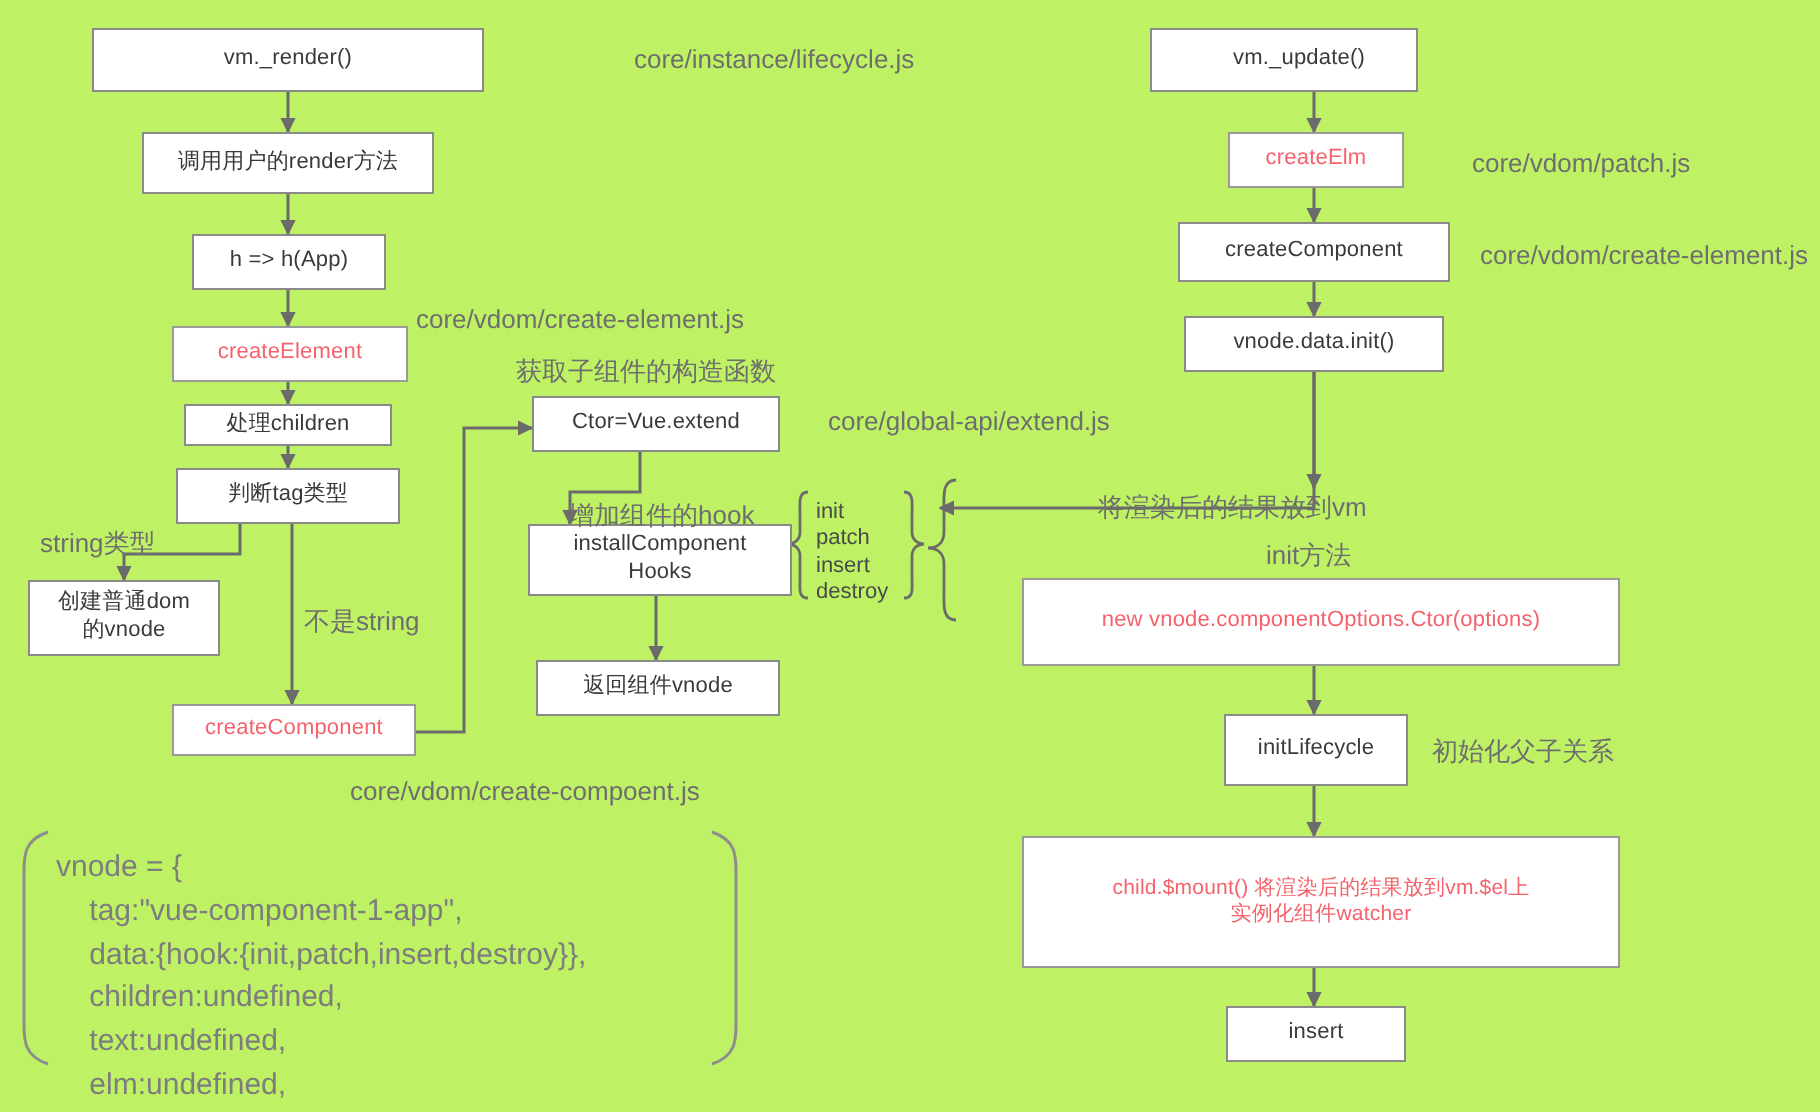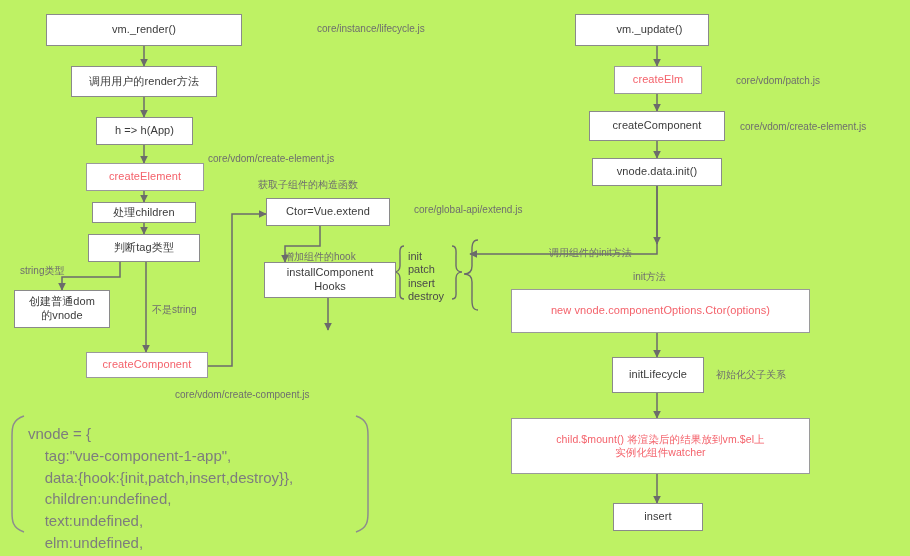--- a/index.html
+++ b/index.html
@@ -38,21 +38,21 @@
     white-space: pre-line;
     padding: 2px 4px;
   }
   .node.red {
     color: #f4626b;
     border-color: #9a9a9a;
   }
   .note {
     position: absolute;
     color: #6e6e6e;
-    font-size: 10px;
+    font-size: 13px;
     line-height: 1.3;
     white-space: pre-line;
   }
   .brace-list {
     position: absolute;
     color: #4a4a4a;
     font-size: 11px;
     line-height: 1.22;
     white-space: pre-line;
   }
@@ -135,34 +135,35 @@
   <div class="node" style="left:14px; top:290px; width:96px; height:38px;">创建普通dom
 的vnode</div>
 
   <div class="node red" style="left:86px; top:352px; width:122px; height:26px;">createComponent</div>
 
   <div class="node" style="left:266px; top:198px; width:124px; height:28px;">Ctor=Vue.extend</div>
 
   <div class="node" style="left:264px; top:262px; width:132px; height:36px;">installComponent
 Hooks</div>
 
+  <div class="node" style="left:268px; top:330px; width:122px; height:28px;">返回组件vnode</div>
 
   <div class="node" style="left:575px; top:14px; width:134px; height:32px;padding-left:19px;">vm._update()</div>
 
   <div class="node red" style="left:614px; top:66px; width:88px; height:28px;">createElm</div>
 
   <div class="node" style="left:589px; top:111px; width:136px; height:30px;">createComponent</div>
 
   <div class="node" style="left:592px; top:158px; width:130px; height:28px;">vnode.data.init()</div>
 
   <div class="node red" style="left:511px; top:289px; width:299px; height:44px; font-size:11px;">new vnode.componentOptions.Ctor(options)</div>
 
   <div class="node" style="left:612px; top:357px; width:92px; height:36px;">initLifecycle</div>
 
-  <div class="node red" style="left:511px; top:418px; width:299px; height:56px; font-size:10.5px;">child.$mount()  将渲染后的结果放到vm.$el上
+  <div class="node red" style="left:511px; top:418px; width:299px; height:66px; font-size:10.5px;">child.$mount()  将渲染后的结果放到vm.$el上
 实例化组件watcher</div>
 
   <div class="node" style="left:613px; top:503px; width:90px; height:28px;">insert</div>
 
   <div class="note" style="left:317px; top:22px;">core/instance/lifecycle.js</div>
 
   <div class="note" style="left:208px; top:152px;">core/vdom/create-element.js</div>
 
   <div class="note" style="left:258px; top:178px;">获取子组件的构造函数</div>
 
@@ -173,21 +174,21 @@
   <div class="note" style="left:20px; top:264px;">string类型</div>
 
   <div class="note" style="left:152px; top:303px;">不是string</div>
 
   <div class="note" style="left:175px; top:388px;">core/vdom/create-compoent.js</div>
 
   <div class="note" style="left:736px; top:74px;">core/vdom/patch.js</div>
 
   <div class="note" style="left:740px; top:120px;">core/vdom/create-element.js</div>
 
-  <div class="note" style="left:549px; top:246px;">调用组件的init方法</div>
+  <div class="note" style="left:549px; top:246px;">将渲染后的结果放到vm</div>
 
   <div class="note" style="left:633px; top:270px;">init方法</div>
 
   <div class="note" style="left:716px; top:368px;">初始化父子关系</div>
 
   <div class="brace-list" style="left:408px; top:250px;">init
 patch
 insert
 destroy</div>
 

